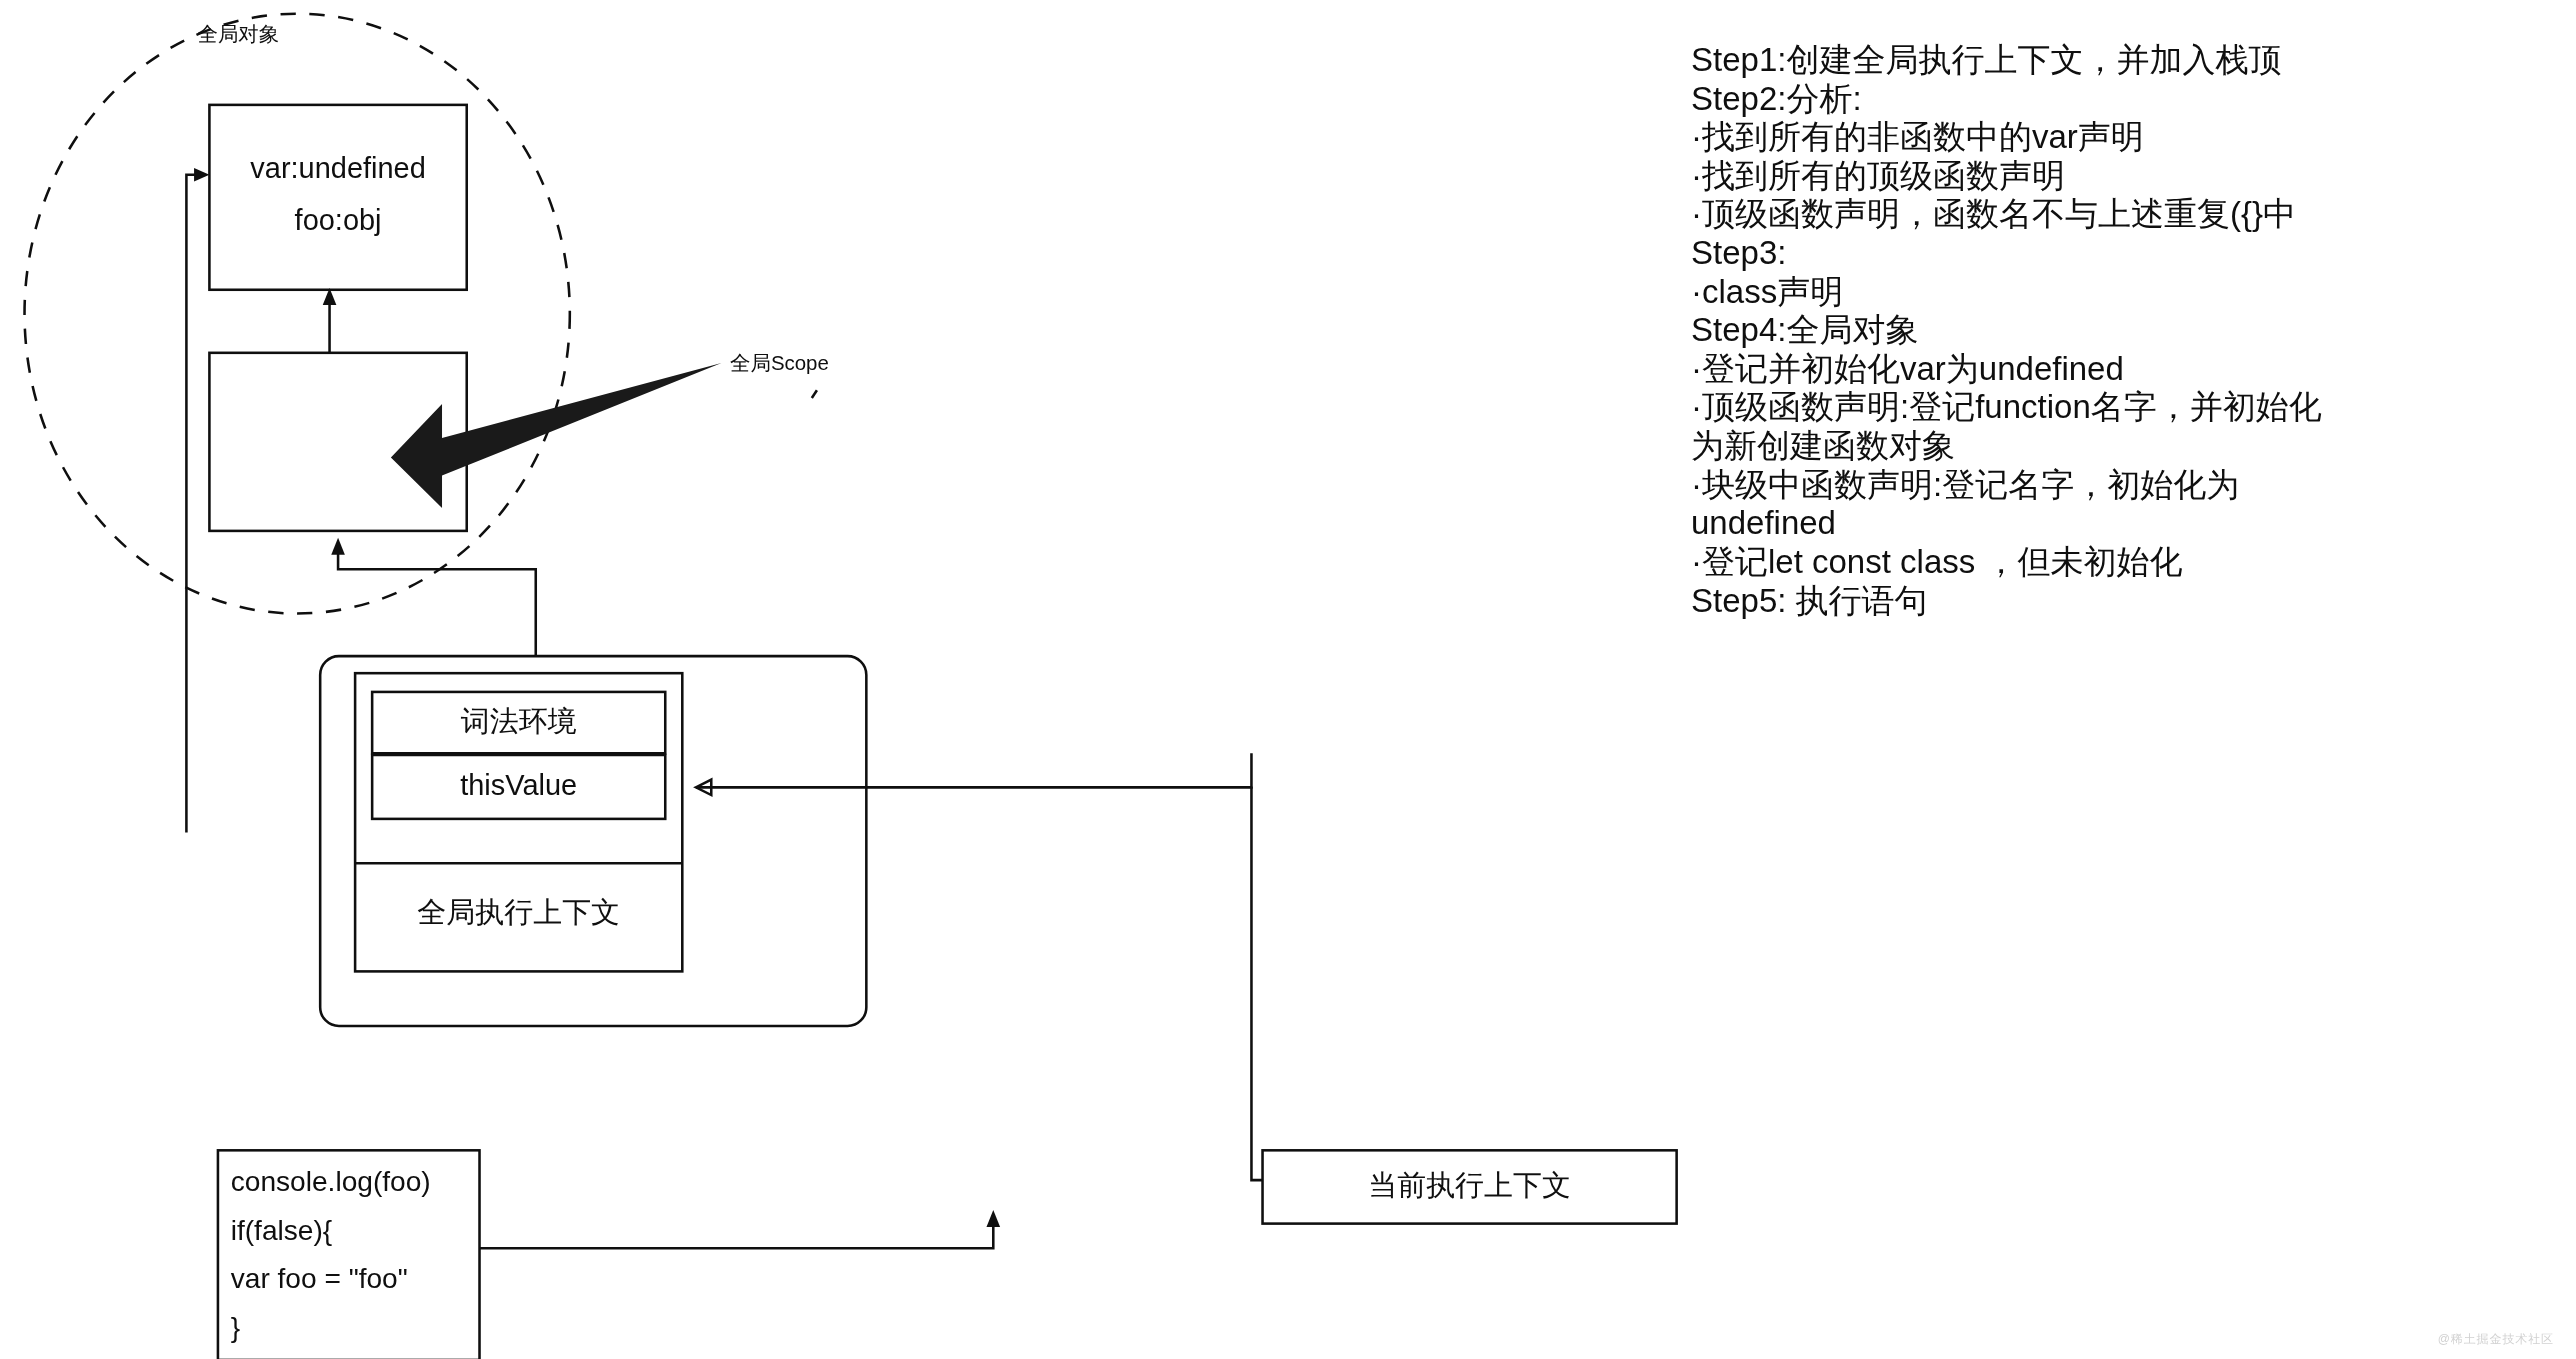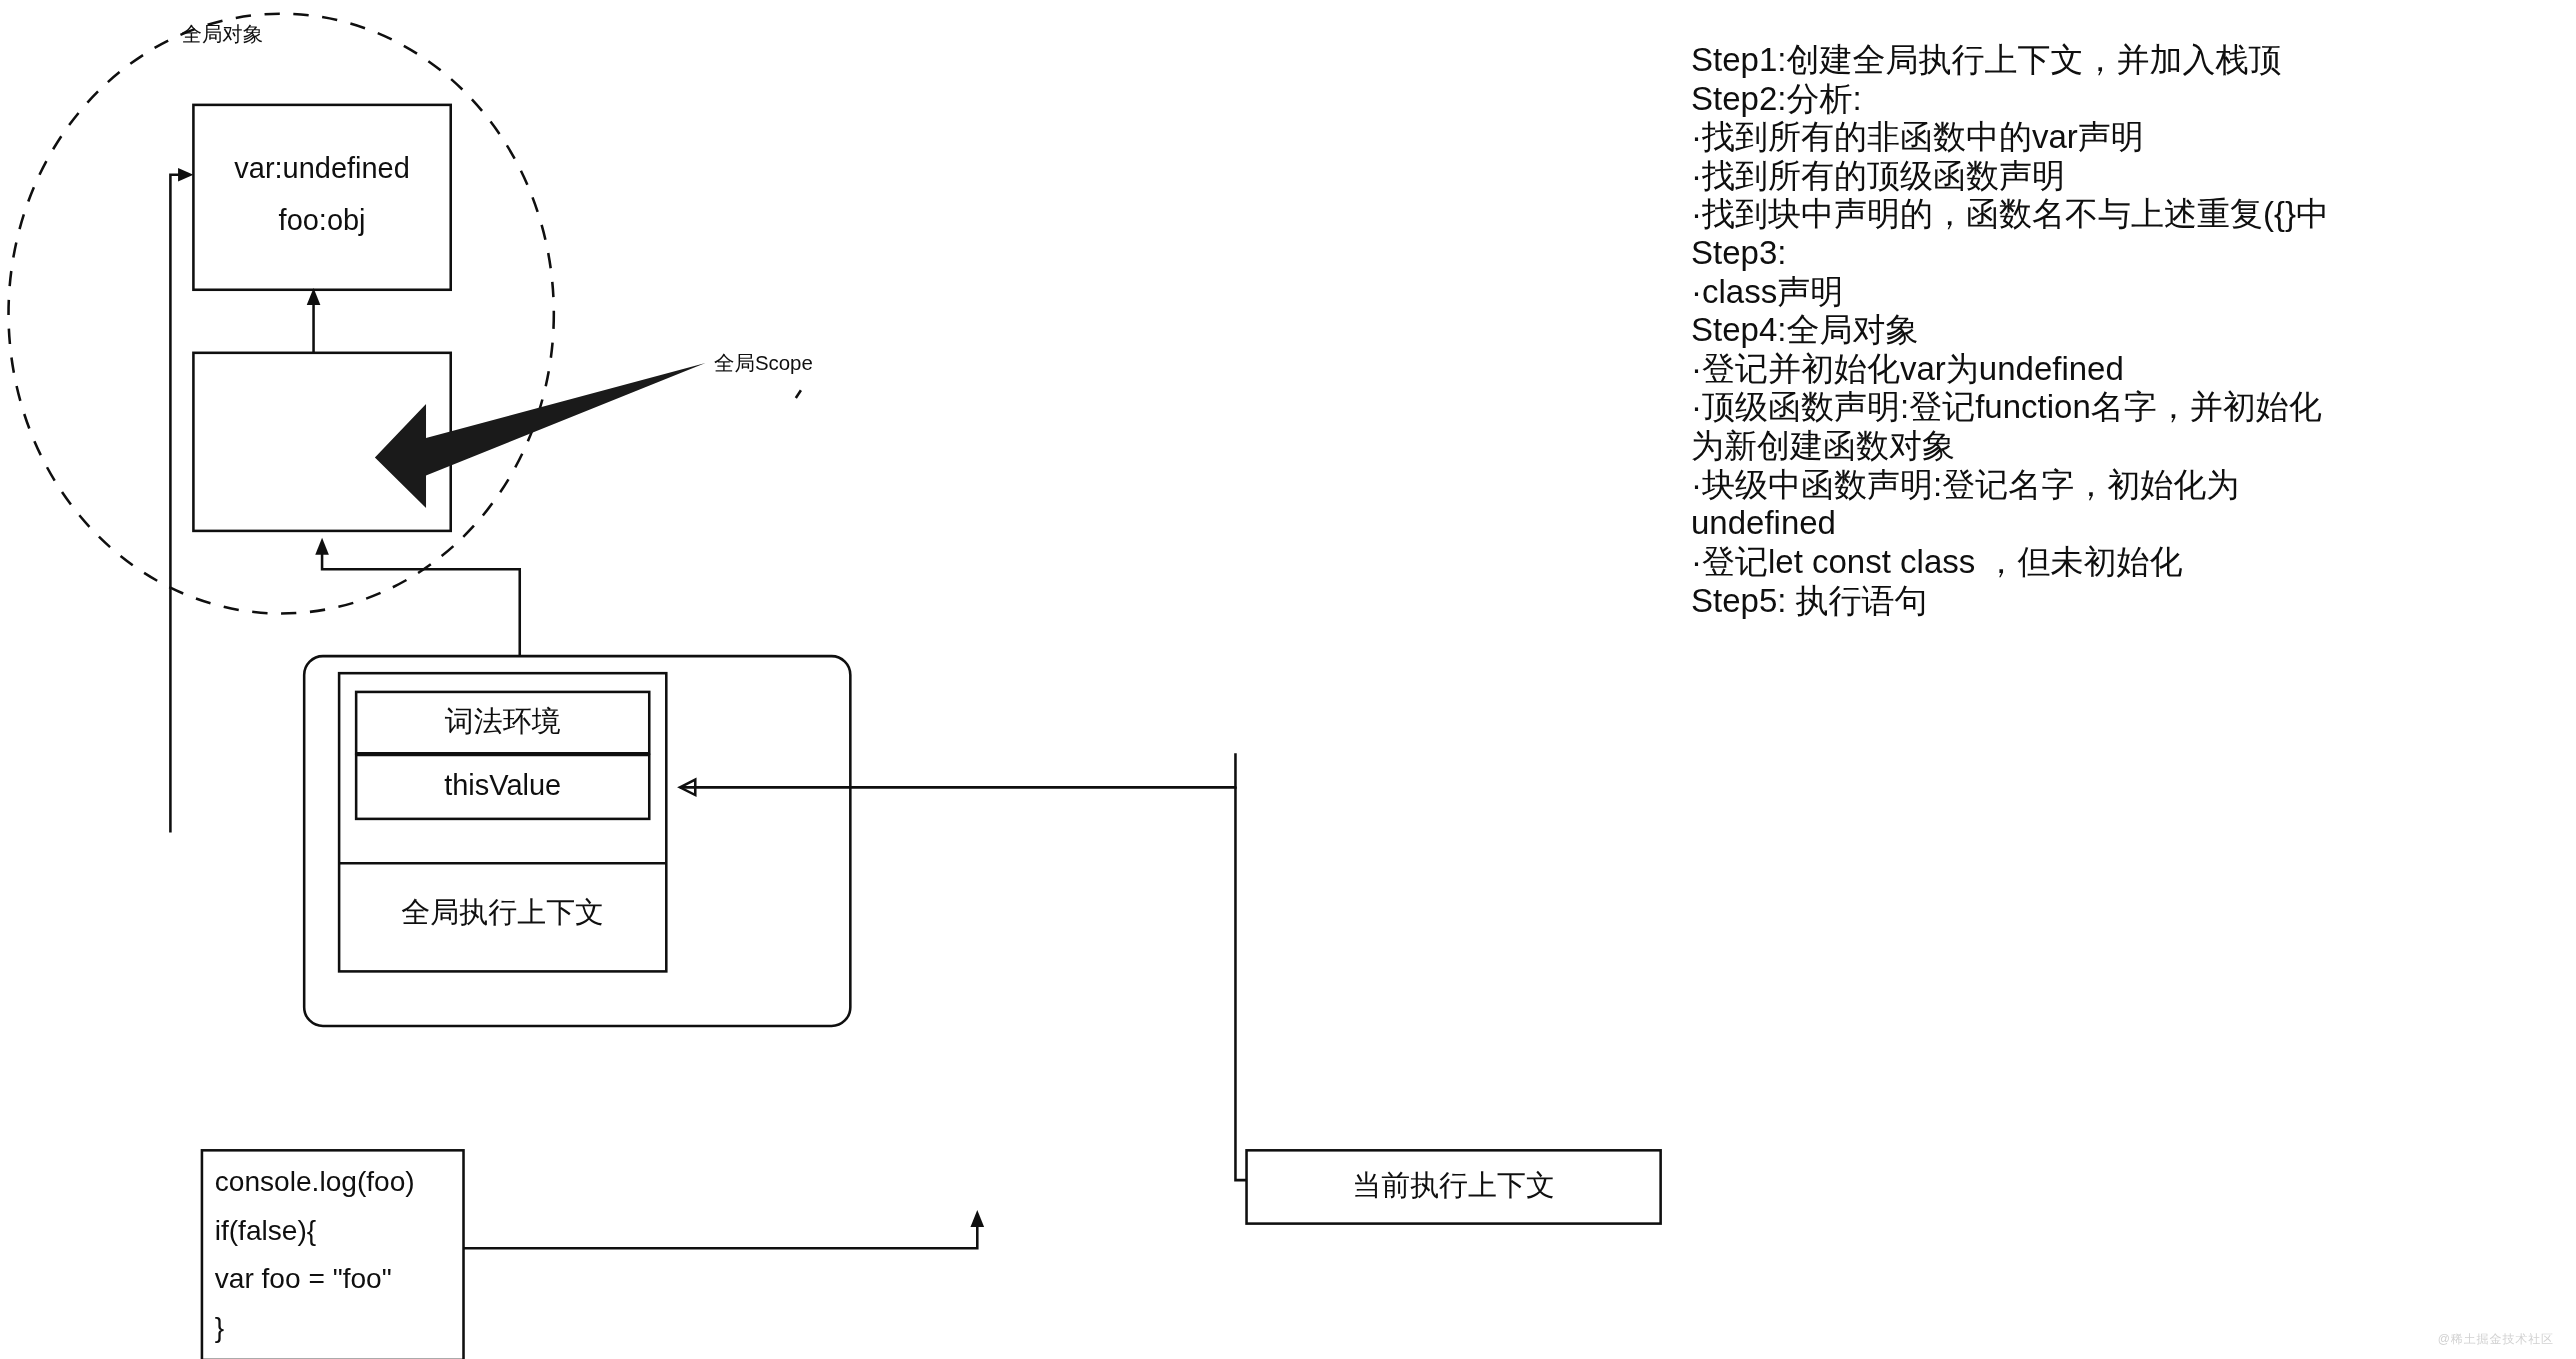--- a/index.html
+++ b/index.html
@@ -19,20 +19,21 @@
     position: relative;
     width: 2576px;
     height: 1360px;
   }
   #diagram-panel {
     position: absolute;
     left: 0;
     top: 0;
     width: 1670px;
     height: 1360px;
+    padding-left: 16px;
   }
   #diagram-svg {
     display: block;
     width: 1670px;
     height: 1360px;
   }
   .box-text {
     font-family: "Liberation Sans", "DejaVu Sans", sans-serif;
     font-size: 34px;
     fill: #0f0f0f;
@@ -178,21 +179,21 @@
       <text class="box-text-cn" x="1706" y="1394" text-anchor="middle">当前执行上下文</text>
 
     </svg>
   </div>
 
   <div id="steps-panel">
     <div class="step-line">Step1:创建全局执行上下文，并加入栈顶</div>
     <div class="step-line">Step2:分析:</div>
     <div class="step-line bullet">·找到所有的非函数中的var声明</div>
     <div class="step-line bullet">·找到所有的顶级函数声明</div>
-    <div class="step-line bullet">·找到块中声明的，函数名不与上述重复({}中</div>
+    <div class="step-line bullet">·顶级函数声明，函数名不与上述重复({}中</div>
     <div class="step-line">Step3:</div>
     <div class="step-line bullet">·class声明</div>
     <div class="step-line">Step4:全局对象</div>
     <div class="step-line bullet">·登记并初始化var为undefined</div>
     <div class="step-line bullet">·顶级函数声明:登记function名字，并初始化</div>
     <div class="step-line">为新创建函数对象</div>
     <div class="step-line bullet">·块级中函数声明:登记名字，初始化为</div>
     <div class="step-line">undefined</div>
     <div class="step-line bullet">·登记let const class ，但未初始化</div>
     <div class="step-line">Step5: 执行语句</div>

